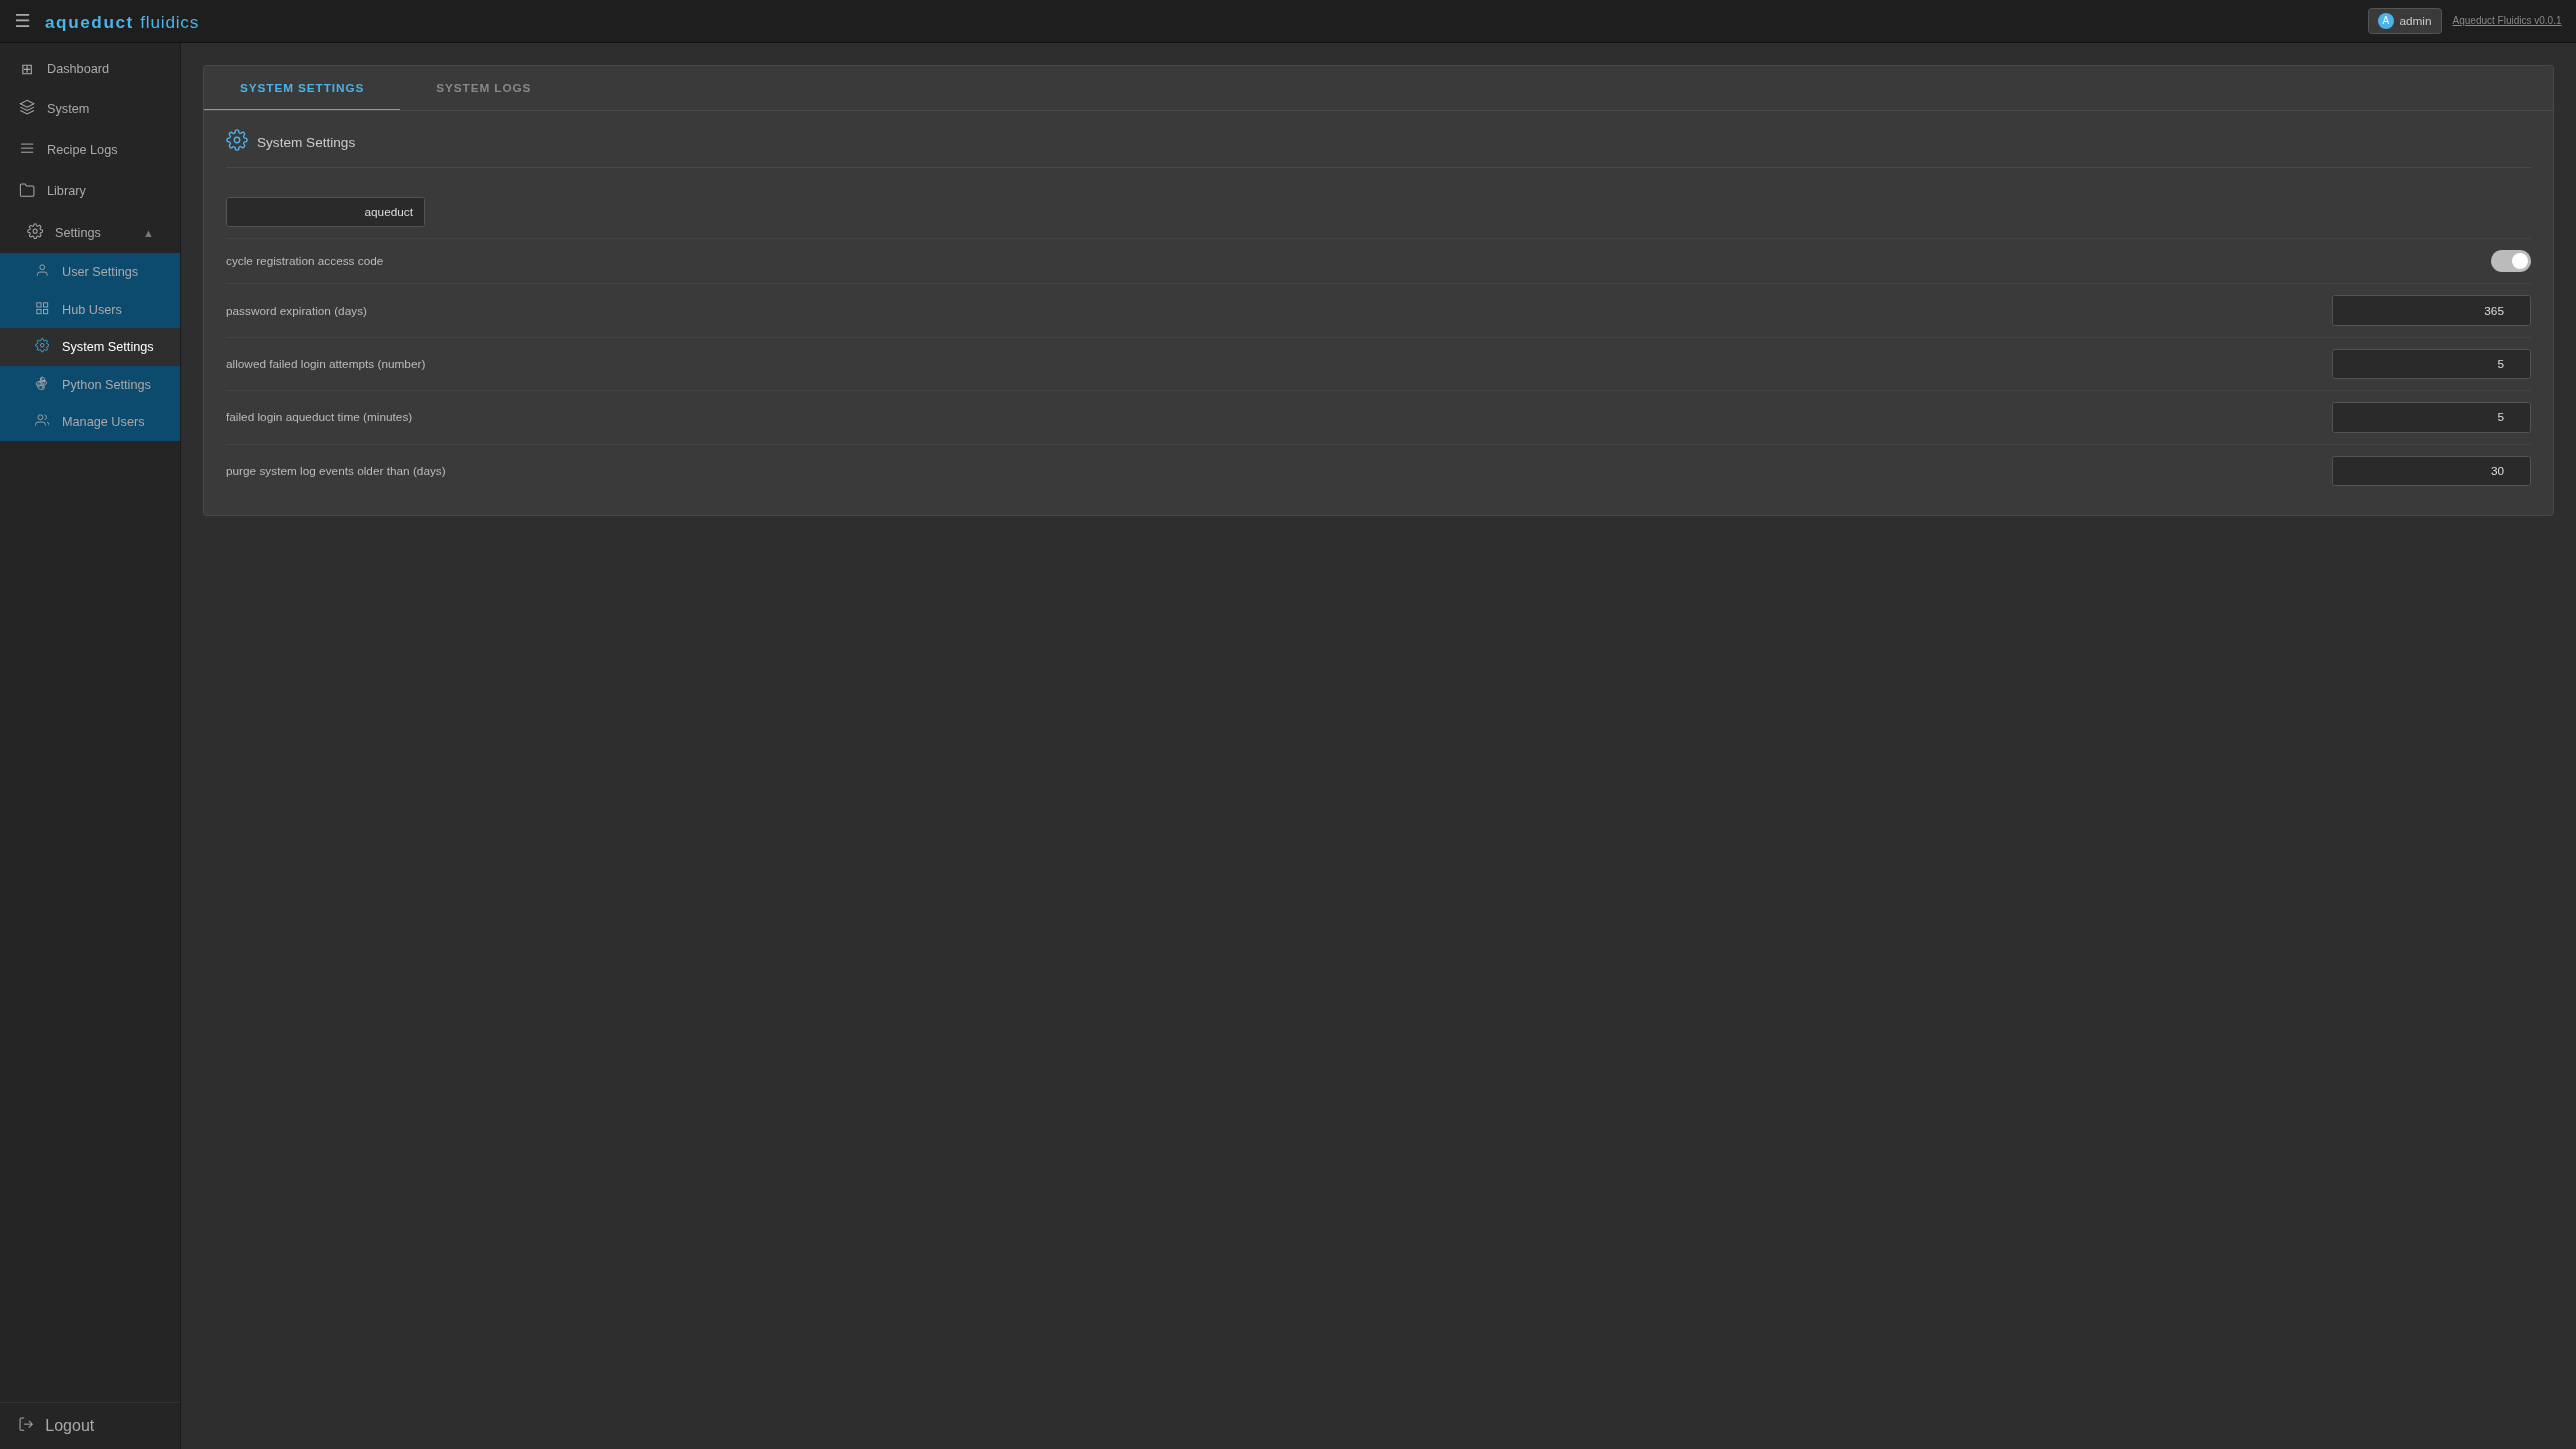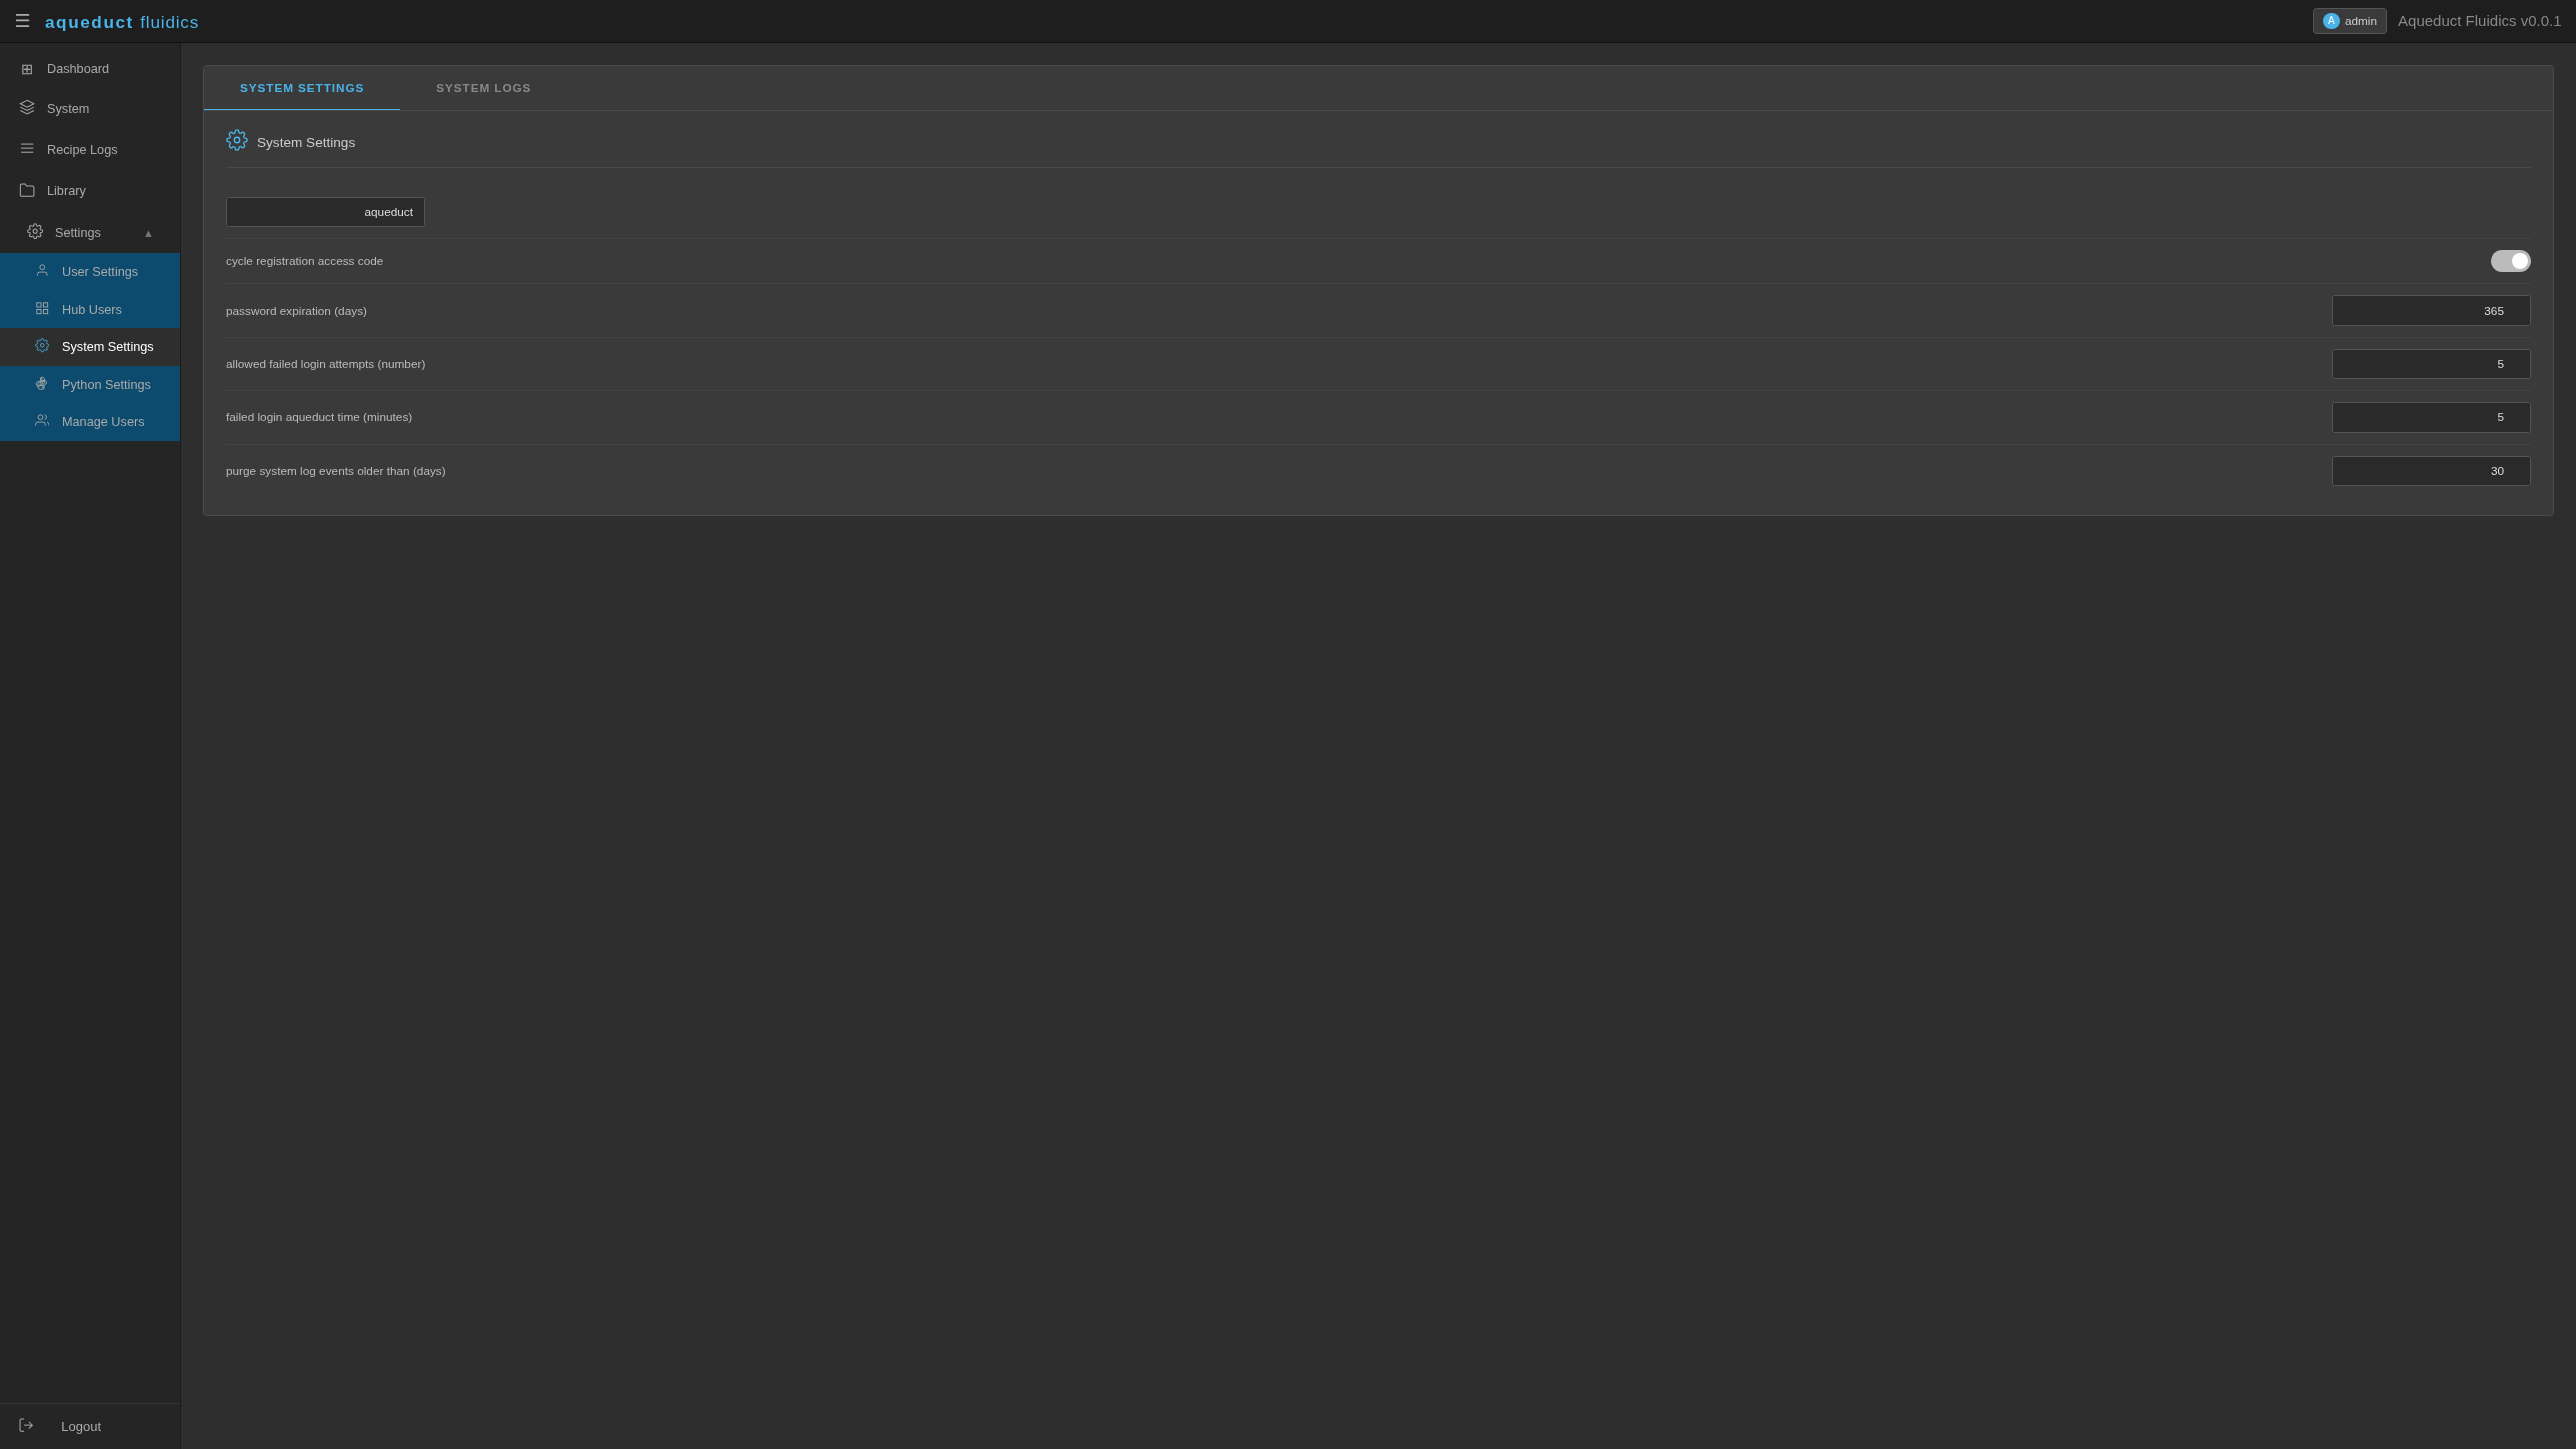--- a/index.html
+++ b/index.html
@@ -65,22 +65,23 @@
       height: 16.3px;
       border-radius: 50%;
       background: #4ab3e8;
       display: flex;
       align-items: center;
       justify-content: center;
       font-size: 10px;
       color: #fff;
     }
     .app-version {
-      font-size: 15px;
+      font-size: 10px;
       color: #888;
+      text-decoration: underline;
     }
 
     
     .app-body {
       display: flex;
       flex: 1;
       overflow: hidden;
     }
 
     
@@ -156,25 +157,25 @@
       font-size: 13.6px;
       width: 18px;
       text-align: center;
     }
     .sidebar-spacer {
       flex: 1;
     }
     .sidebar-logout {
       display: flex;
       align-items: center;
-      gap: 27px;
+      gap: 11px;
       padding: 12.7px 18px;
       cursor: pointer;
       color: #aaa;
-      font-size: 13px;
+      font-size: 16px;
       border-top: 0.9px solid #333;
       margin-top: 16px;
     }
 
     
     .main-content {
       flex: 1;
       padding: 22px;
       overflow-y: auto;
       background: #2e2e2e;

